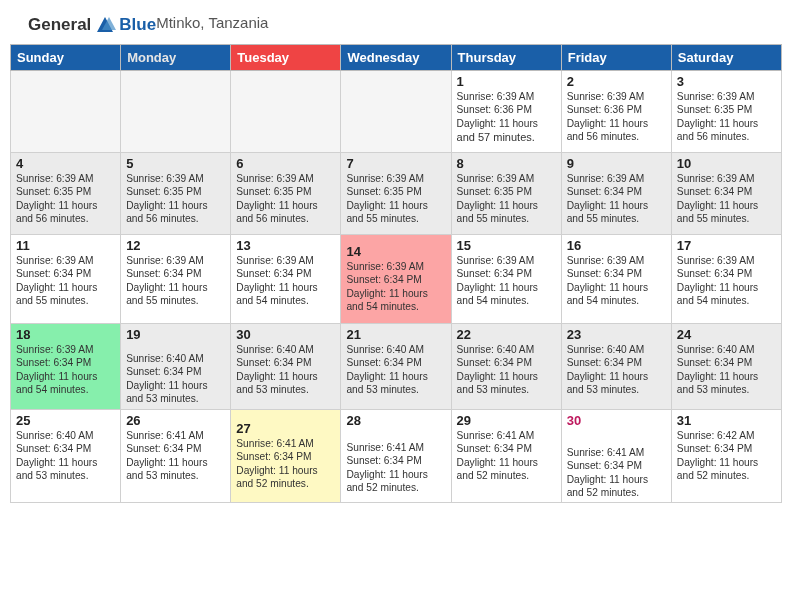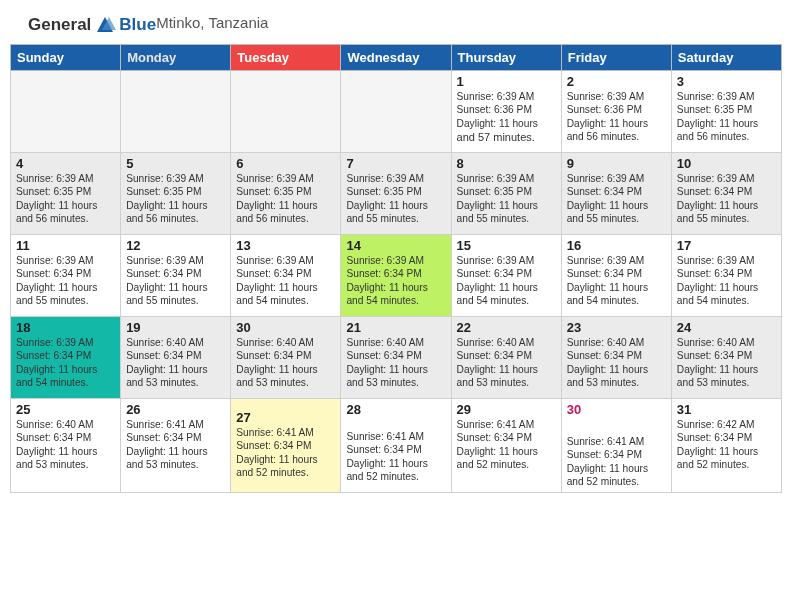--- a/index.html
+++ b/index.html
@@ -129,21 +129,21 @@
             <div style="font-size: 10.2px; color: rgb(51, 51, 51); font-family: Arial; line-height: 1.32;">Daylight: 11 hours</div>
             <div style="font-size: 10.2px; color: rgb(51, 51, 51); font-family: Arial; line-height: 1.32;">and 55 minutes.</div>
           </td>
           <td style="background: rgb(255, 255, 255); border: 1px solid rgb(208, 208, 208); height: 82px; vertical-align: top; padding: 3px 5px;">
             <div style="font-size: 13px; font-weight: bold; color: rgb(34, 34, 34); margin-bottom: 1px; font-family: Arial;">13</div>
             <div style="font-size: 10.2px; color: rgb(51, 51, 51); font-family: Arial; line-height: 1.32;">Sunrise: 6:39 AM</div>
             <div style="font-size: 10.2px; color: rgb(51, 51, 51); font-family: Arial; line-height: 1.32;">Sunset: 6:34 PM</div>
             <div style="font-size: 10.2px; color: rgb(51, 51, 51); font-family: Arial; line-height: 1.32;">Daylight: 11 hours</div>
             <div style="font-size: 10.2px; color: rgb(51, 51, 51); font-family: Arial; line-height: 1.32;">and 54 minutes.</div>
           </td>
-          <td style="background: #bef264; border: 1px solid rgb(208, 208, 208); height: 82px; vertical-align: top; padding: 3px 5px;">
+          <td style="background: #fca5a5; border: 1px solid rgb(208, 208, 208); height: 82px; vertical-align: top; padding: 9px 5px;">
             <div style="font-size: 13px; font-weight: bold; color: rgb(34, 34, 34); margin-bottom: 1px; font-family: Arial;">14</div>
             <div style="font-size: 10.2px; color: rgb(51, 51, 51); font-family: Arial; line-height: 1.32;">Sunrise: 6:39 AM</div>
             <div style="font-size: 10.2px; color: rgb(51, 51, 51); font-family: Arial; line-height: 1.32;">Sunset: 6:34 PM</div>
             <div style="font-size: 10.2px; color: rgb(51, 51, 51); font-family: Arial; line-height: 1.32;">Daylight: 11 hours</div>
             <div style="font-size: 10.2px; color: rgb(51, 51, 51); font-family: Arial; line-height: 1.32;">and 54 minutes.</div>
           </td>
           <td style="background: rgb(255, 255, 255); border: 1px solid rgb(208, 208, 208); height: 82px; vertical-align: top; padding: 3px 5px;">
             <div style="font-size: 13px; font-weight: bold; color: rgb(34, 34, 34); margin-bottom: 1px; font-family: Arial;">15</div>
             <div style="font-size: 10.2px; color: rgb(51, 51, 51); font-family: Arial; line-height: 1.32;">Sunrise: 6:39 AM</div>
             <div style="font-size: 10.2px; color: rgb(51, 51, 51); font-family: Arial; line-height: 1.32;">Sunset: 6:34 PM</div>
@@ -159,29 +159,29 @@
           </td>
           <td style="background: rgb(255, 255, 255); border: 1px solid rgb(208, 208, 208); height: 82px; vertical-align: top; padding: 3px 5px;">
             <div style="font-size: 13px; font-weight: bold; color: rgb(34, 34, 34); margin-bottom: 1px; font-family: Arial;">17</div>
             <div style="font-size: 10.2px; color: rgb(51, 51, 51); font-family: Arial; line-height: 1.32;">Sunrise: 6:39 AM</div>
             <div style="font-size: 10.2px; color: rgb(51, 51, 51); font-family: Arial; line-height: 1.32;">Sunset: 6:34 PM</div>
             <div style="font-size: 10.2px; color: rgb(51, 51, 51); font-family: Arial; line-height: 1.32;">Daylight: 11 hours</div>
             <div style="font-size: 10.2px; color: rgb(51, 51, 51); font-family: Arial; line-height: 1.32;">and 54 minutes.</div>
           </td>
         </tr>
         <tr>
-          <td style="background: #14b8a6; border: 1px solid rgb(208, 208, 208); height: 82px; vertical-align: top; padding: 3px 5px;">
+          <td style="background: #86efac; border: 1px solid rgb(208, 208, 208); height: 82px; vertical-align: top; padding: 3px 5px;">
             <div style="font-size: 13px; font-weight: bold; color: rgb(34, 34, 34); margin-bottom: 1px; font-family: Arial;">18</div>
             <div style="font-size: 10.2px; color: rgb(51, 51, 51); font-family: Arial; line-height: 1.32;">Sunrise: 6:39 AM</div>
             <div style="font-size: 10.2px; color: rgb(51, 51, 51); font-family: Arial; line-height: 1.32;">Sunset: 6:34 PM</div>
             <div style="font-size: 10.2px; color: rgb(51, 51, 51); font-family: Arial; line-height: 1.32;">Daylight: 11 hours</div>
             <div style="font-size: 10.2px; color: rgb(51, 51, 51); font-family: Arial; line-height: 1.32;">and 54 minutes.</div>
           </td>
           <td style="background: rgb(235, 235, 235); border: 1px solid rgb(208, 208, 208); height: 82px; vertical-align: top; padding: 3px 5px;">
-            <div style="font-size: 13px; font-weight: bold; color: rgb(34, 34, 34); margin-bottom: 1px; font-family: Arial;">19</div>
+            <div style="font-size: 13px; font-weight: bold; color: rgb(34, 34, 34); margin-bottom: 10px; font-family: Arial;">19</div>
             <div style="font-size: 10.2px; color: rgb(51, 51, 51); font-family: Arial; line-height: 1.32;">Sunrise: 6:40 AM</div>
             <div style="font-size: 10.2px; color: rgb(51, 51, 51); font-family: Arial; line-height: 1.32;">Sunset: 6:34 PM</div>
             <div style="font-size: 10.2px; color: rgb(51, 51, 51); font-family: Arial; line-height: 1.32;">Daylight: 11 hours</div>
             <div style="font-size: 10.2px; color: rgb(51, 51, 51); font-family: Arial; line-height: 1.32;">and 53 minutes.</div>
           </td>
           <td style="background: rgb(235, 235, 235); border: 1px solid rgb(208, 208, 208); height: 82px; vertical-align: top; padding: 3px 5px;">
             <div style="font-size: 13px; font-weight: bold; color: rgb(34, 34, 34); margin-bottom: 1px; font-family: Arial;">30</div>
             <div style="font-size: 10.2px; color: rgb(51, 51, 51); font-family: Arial; line-height: 1.32;">Sunrise: 6:40 AM</div>
             <div style="font-size: 10.2px; color: rgb(51, 51, 51); font-family: Arial; line-height: 1.32;">Sunset: 6:34 PM</div>
             <div style="font-size: 10.2px; color: rgb(51, 51, 51); font-family: Arial; line-height: 1.32;">Daylight: 11 hours</div>

